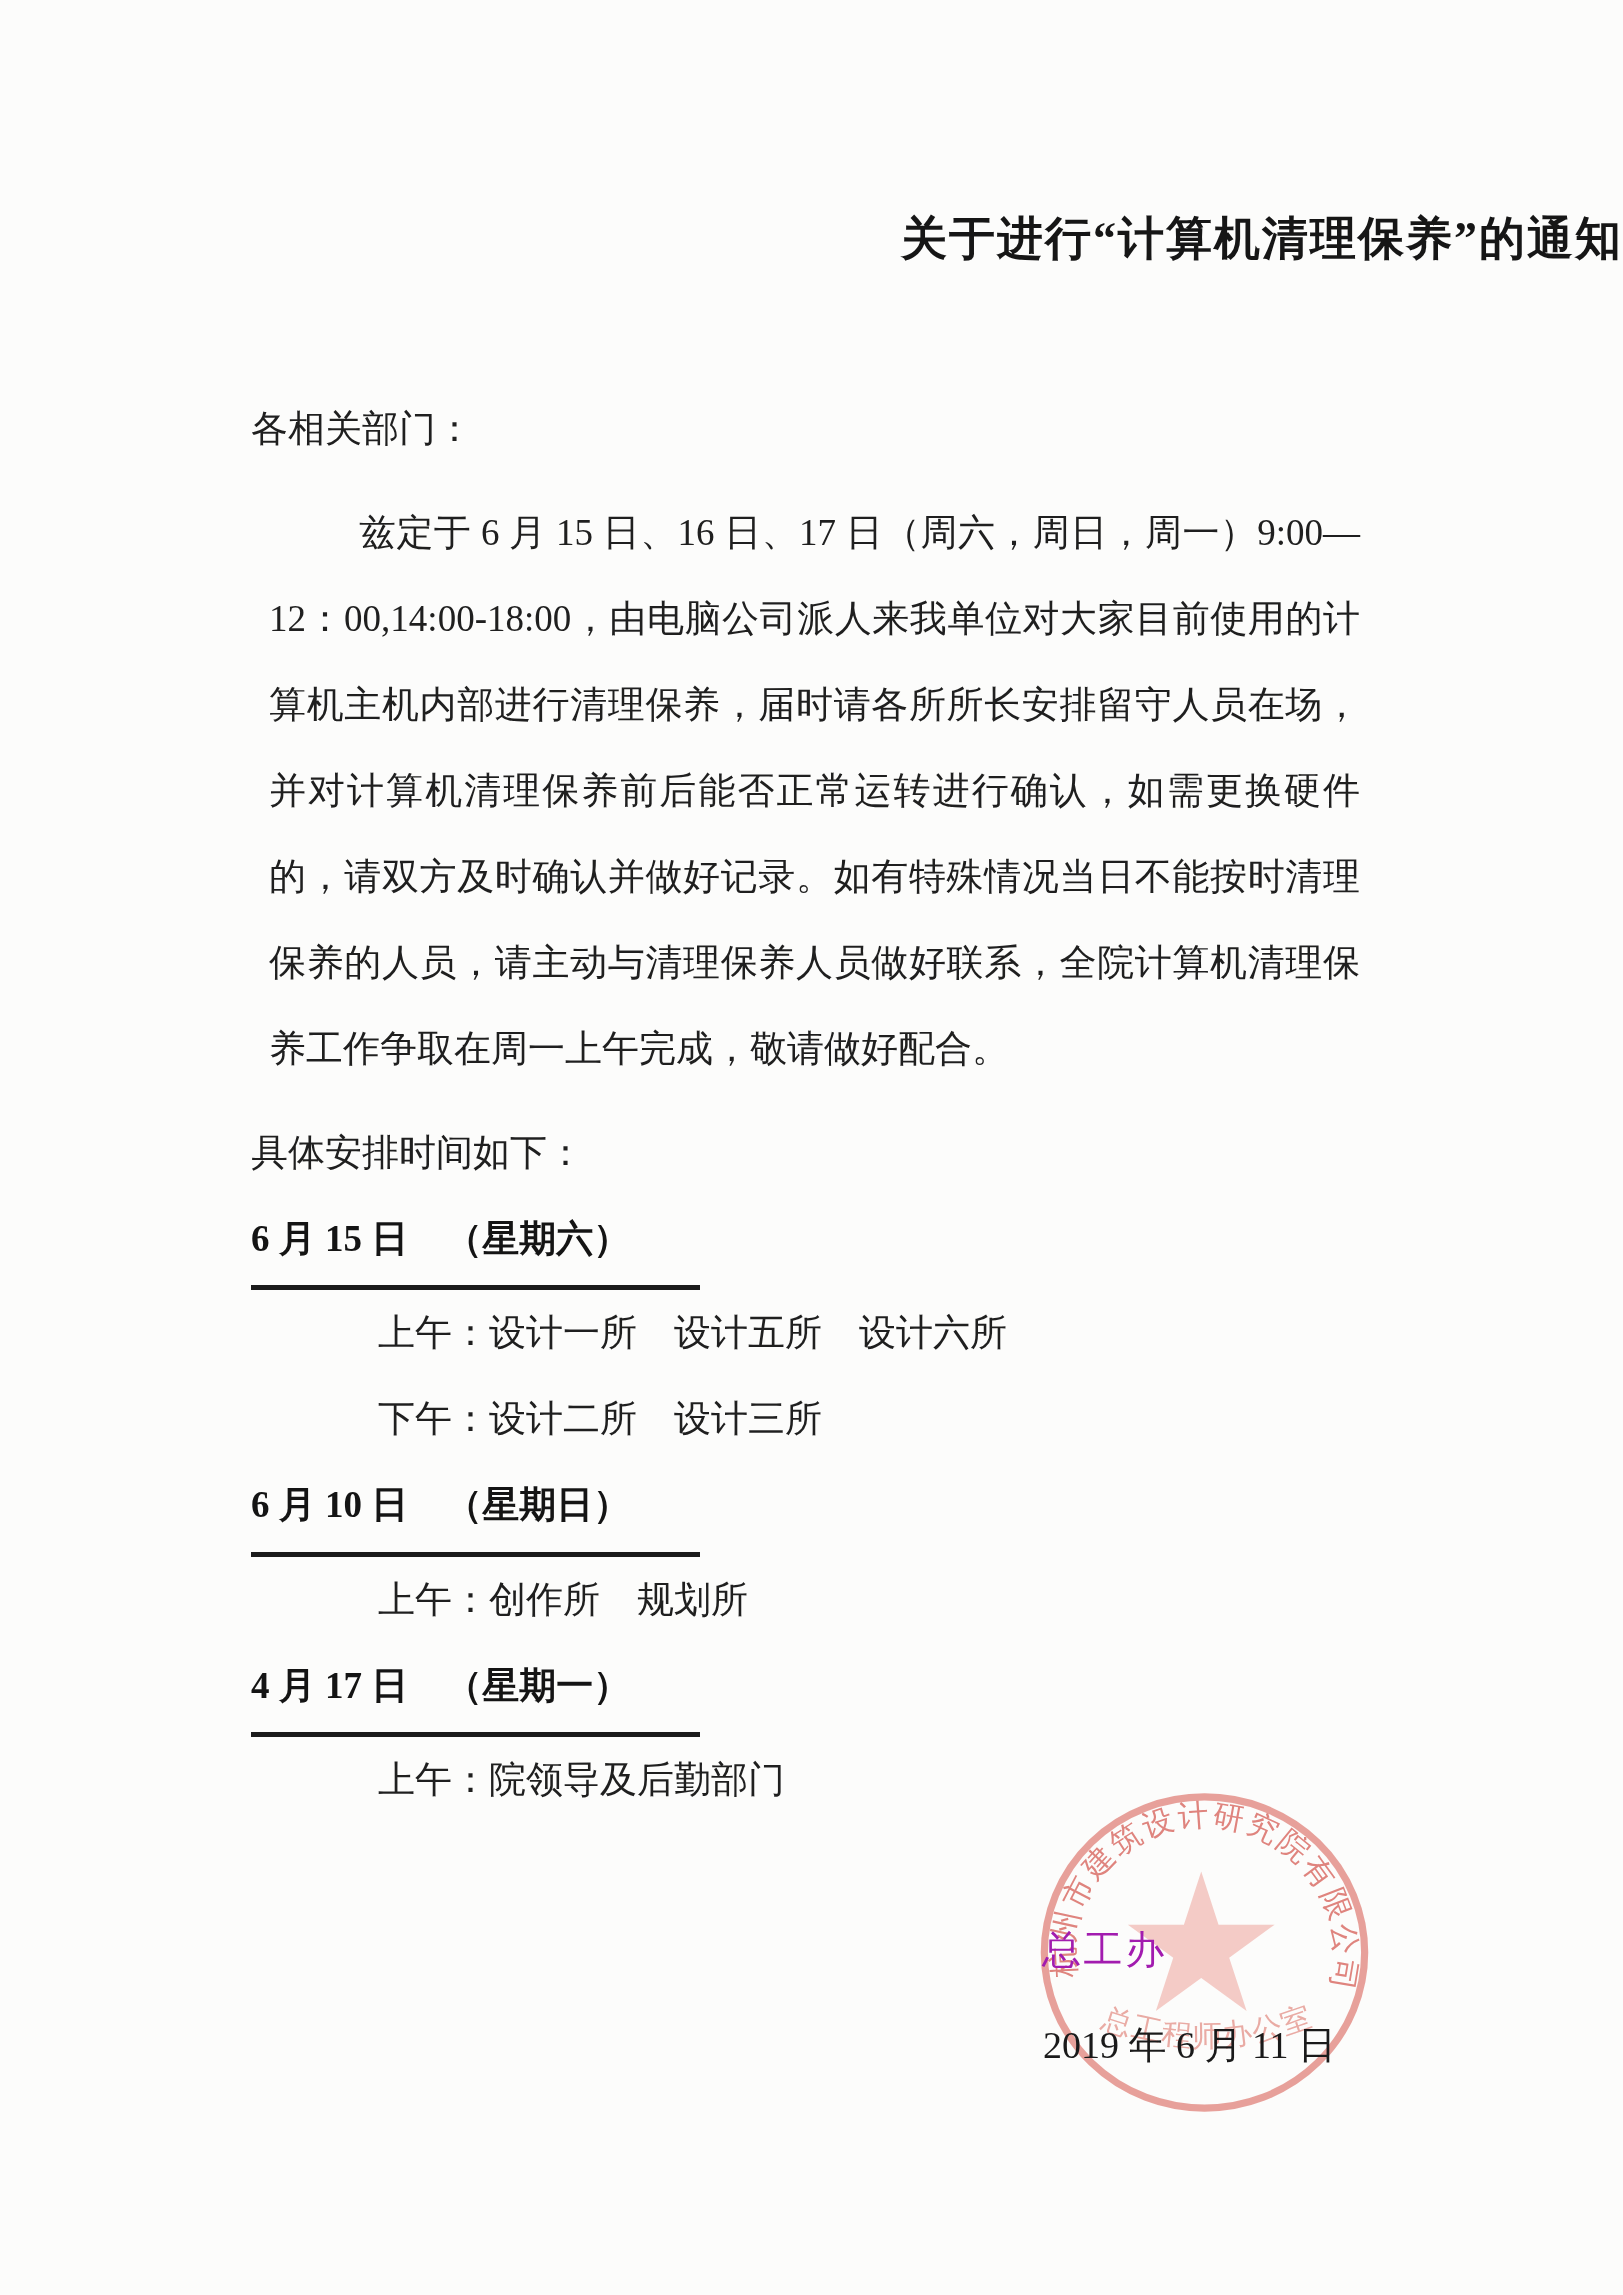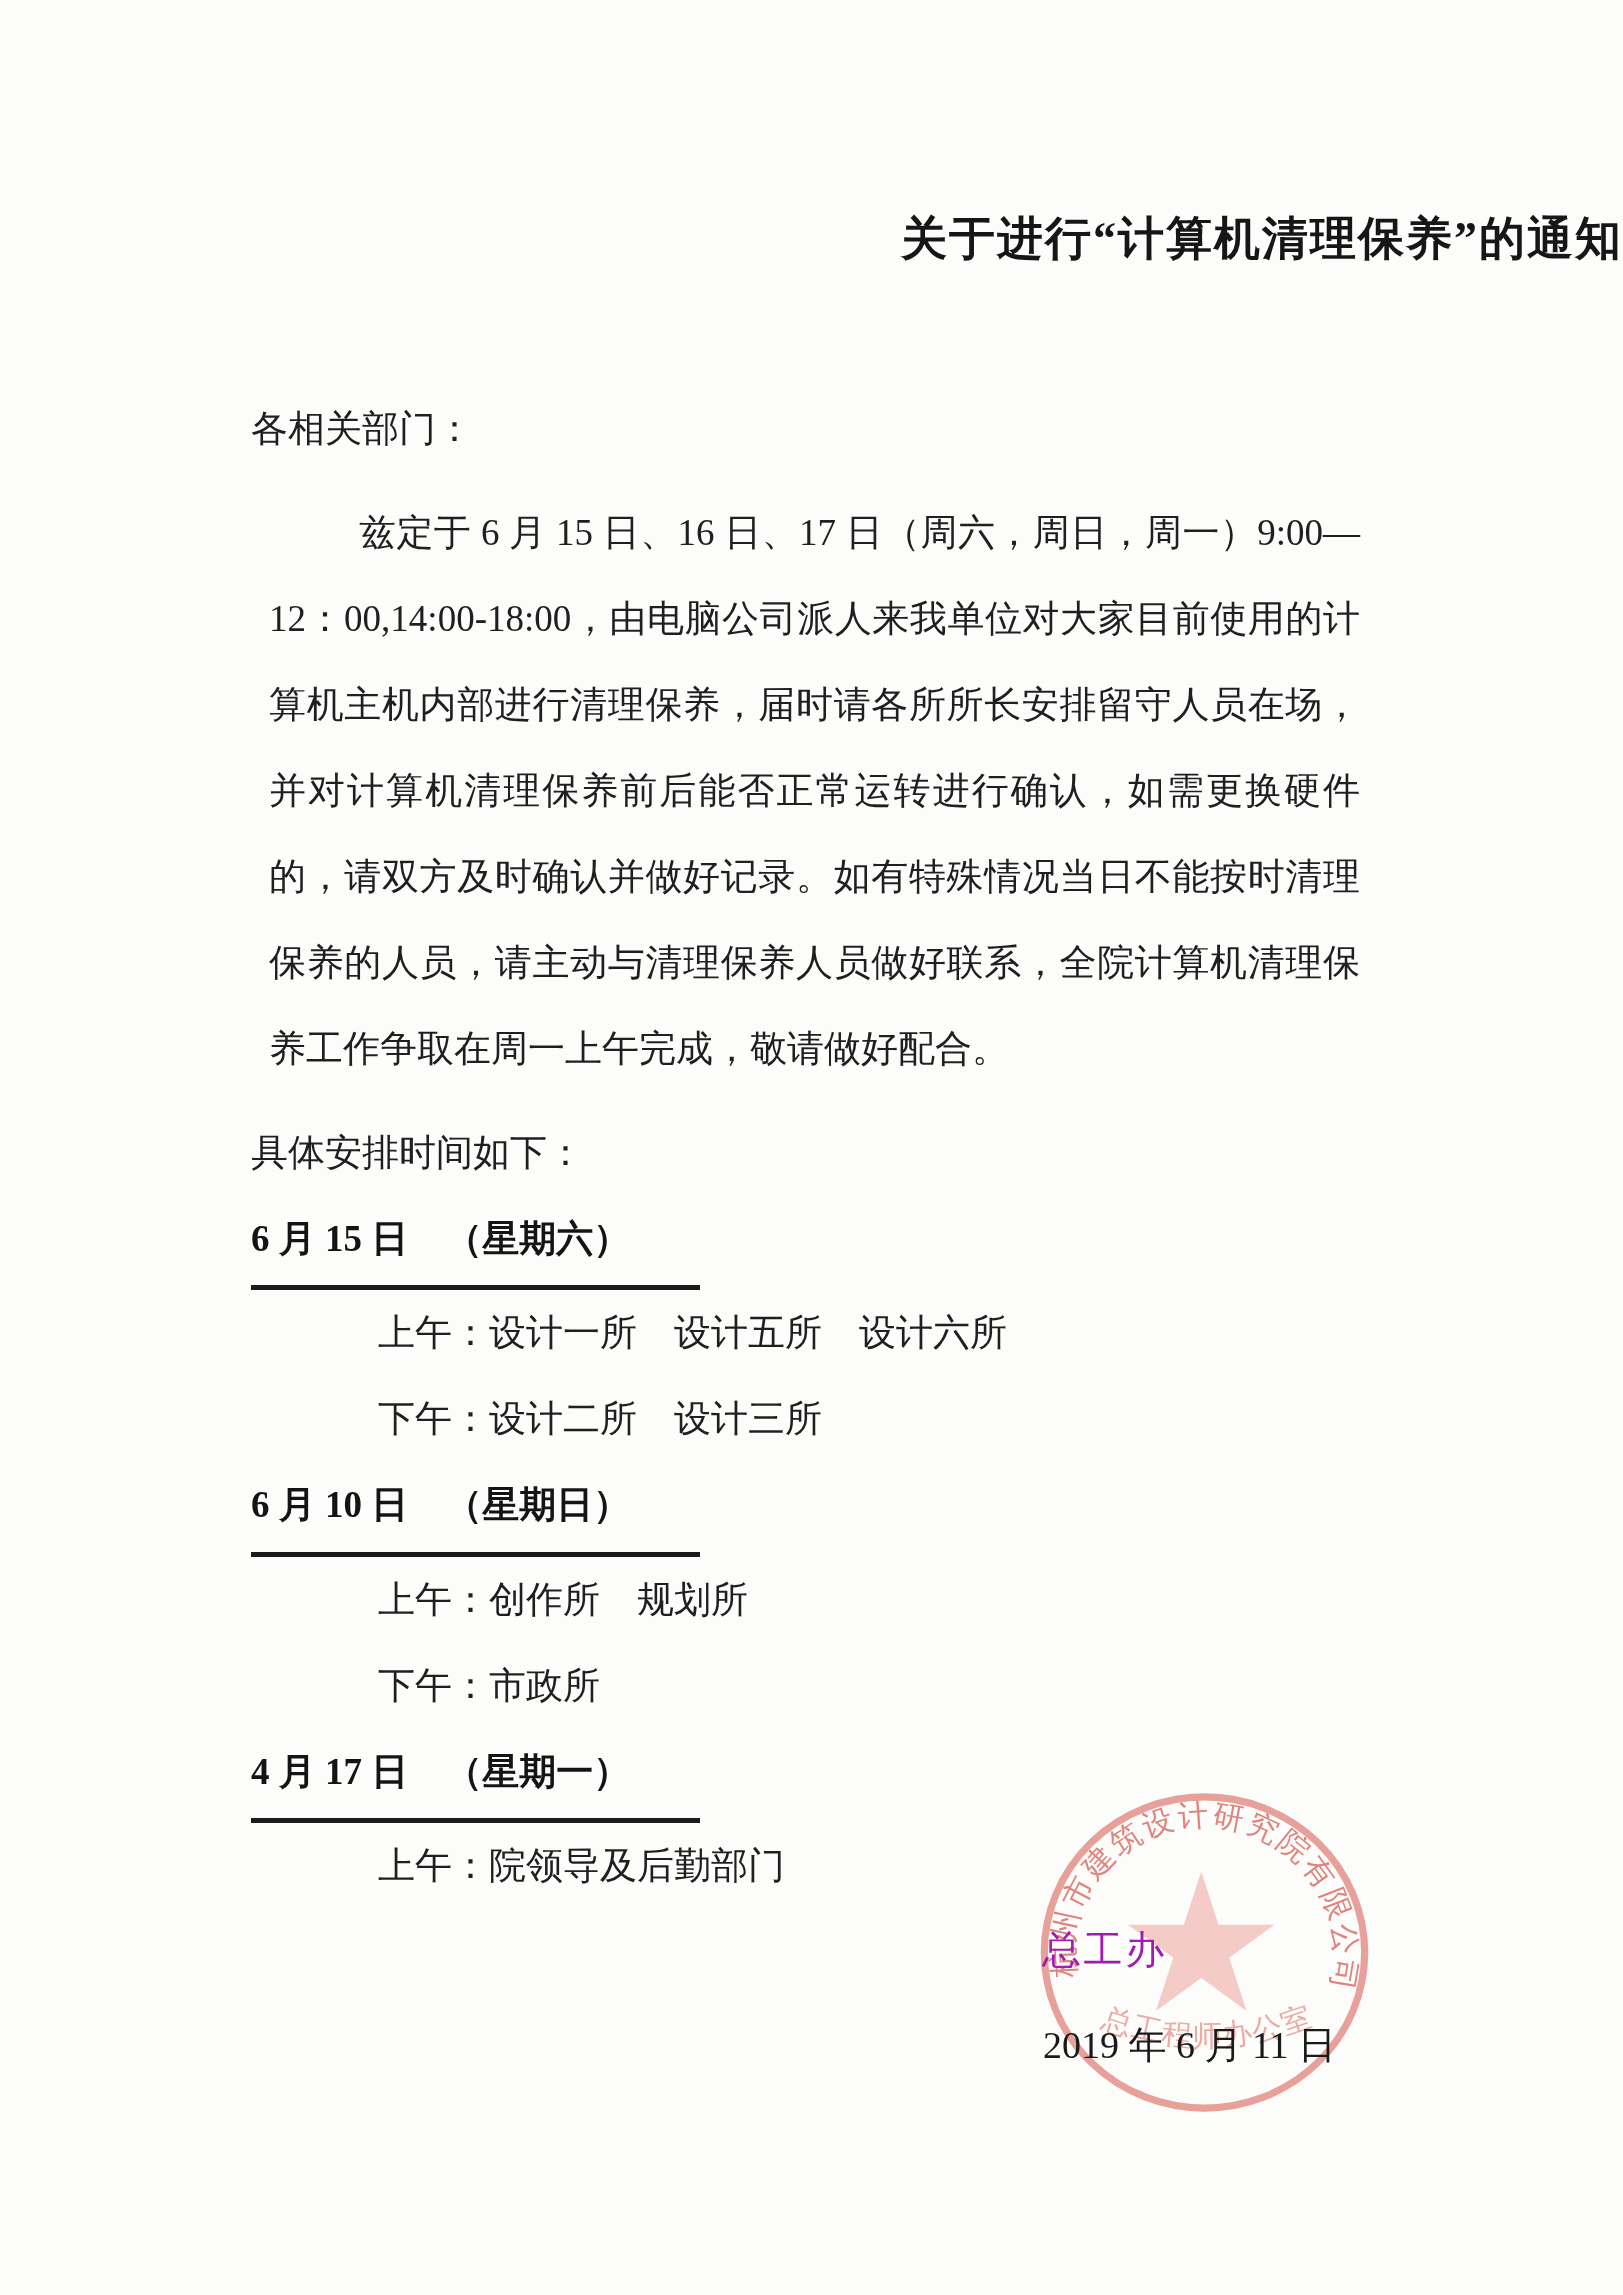--- a/index.html
+++ b/index.html
@@ -93,21 +93,20 @@
     <div class="date-heading">
       <span class="underlined">6 月 15 日　（星期六）</span>
     </div>
     <div class="schedule-row">上午：设计一所　设计五所　设计六所</div>
     <div class="schedule-row">下午：设计二所　设计三所</div>
 
     <div class="date-heading">
       <span class="underlined">6 月 10 日　（星期日）</span>
     </div>
     <div class="schedule-row">上午：创作所　规划所</div>
-    <div class="schedule-row">下午：市政所</div>
 
     <div class="date-heading">
       <span class="underlined">4 月 17 日　（星期一）</span>
     </div>
     <div class="schedule-row">上午：院领导及后勤部门</div>
   </div>
 
   <svg class="seal" viewBox="0 0 540 515" xmlns="http://www.w3.org/2000/svg">
     <defs>
       <path id="sealArcTop" d="M 74 297 A 200 196 0 1 1 466 297" fill="none"></path>

